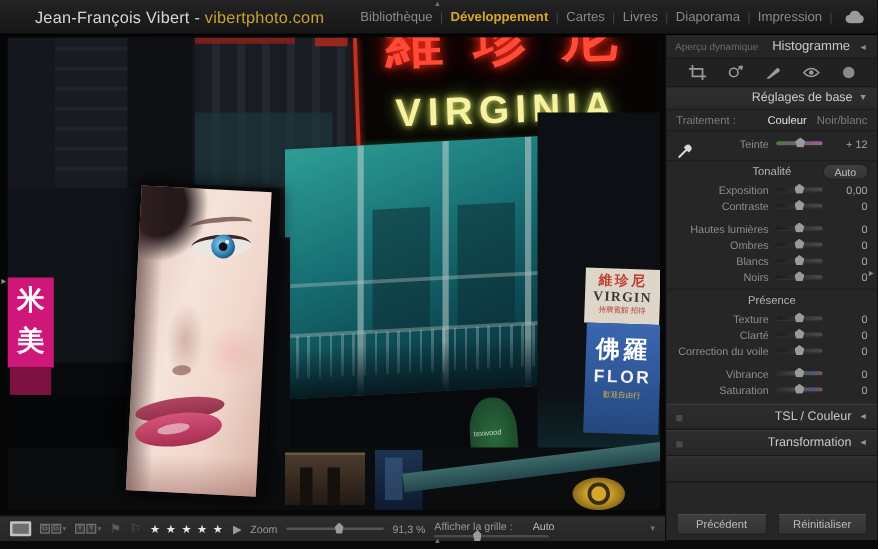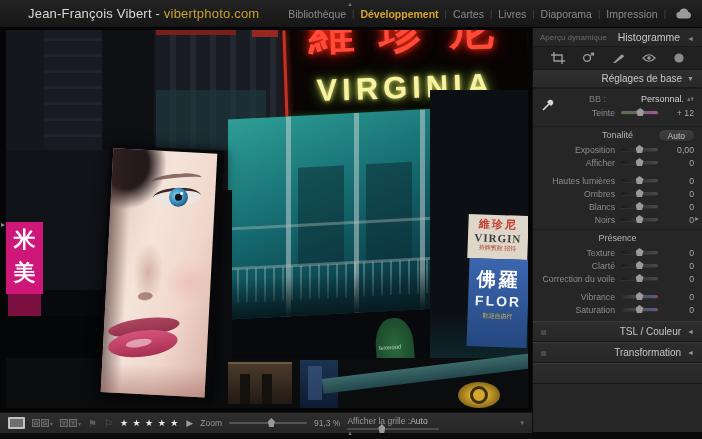--- a/index.html
+++ b/index.html
@@ -223,21 +223,21 @@
   .view-ico { display:flex; gap:1px; align-items:center; }
   .view-ico .bx { width:8px; height:8px; border:1px solid #6e6e6e; background:#3a3a3a;
     color:#8a8a8a; font-size:6px; line-height:7px; text-align:center; }
   .mini-arr { color:#666; font-size:6px; }
   .flag-ico { color:#5c5c5c; font-size:10px; }
   .stars { color:#e8e8e8; font-size:9px; letter-spacing:1px; white-space:nowrap; }
   .play-ico { color:#9a9a9a; font-size:9px; }
   .zoom-track { position:relative; width:78px; height:2px; background:#555; border-radius:1px; }
   .zoom-track .thumb { top:-4px; width:7px; height:9px; }
   .grid-group { display:flex; flex-direction:column; justify-content:center; gap:2px; }
-  .grid-line1 { display:flex; gap:0;text-align:right; }
+  .grid-line1 { display:flex; gap:16px;text-align:right; }
   .grid-mode { color:#bdbdbd; }
   .grid-track { position:relative; width:92px; height:2px; background:#4a4a4a; border-radius:1px; }
   .grid-track .thumb { top:-4px; width:7px; height:9px; }
   .tb-chev { margin-left:auto; color:#777; font-size:7px; }
 
   .bottom-strip { position:absolute; left:0; top:433px; width:702px; height:6px; background:#0a0a0a; }
   .bottom-arrow { position:absolute; left:347px; top:430px; color:#6f6f6f; font-size:6px; z-index:50; }
 </style>
 </head>
 <body>
@@ -393,33 +393,33 @@
     <svg width="12" height="12" viewBox="0 0 12 12">
       <circle cx="6" cy="6" r="4.6" fill="#8a8a8a"></circle>
     </svg>
   </div>
 
   <div class="basic-header">
     <span>Réglages de base</span>
     <span class="arr">▼</span>
   </div>
 
+  <div class="treat-row">
+    <span class="lab">Traitement :</span>
+    <span class="spacer"></span>
+    <span class="treat-color">Couleur</span>
+    <span class="treat-bw">Noir/blanc</span>
+  </div>
 
 
   <div class="wb-block">
     <svg class="dropper" width="15" height="15" viewBox="0 0 15 15">
       <path d="M1 14 L8 7" stroke="#d8d8d8" stroke-width="1.6"></path>
       <path d="M7 4 a3 3 0 0 1 4 4 l-2 2 -4 -4 z" fill="#d8d8d8"></path>
     </svg>
-    <div class="wb-row">
-      <span class="lab">BB :</span>
-      <span class="spacer"></span>
-      <span class="val">Personnal.</span>
-      <span class="pop">▴▾</span>
-    </div>
     <div class="slider-row">
       <span class="lab">Teinte</span>
       <span class="track tint">
           <span class="thumb" style="left: 52%;"></span>
         </span>
       <span class="val">+ 12</span>
     </div>
   </div>
 
   <div class="sec-head">
@@ -428,21 +428,21 @@
   </div>
 
   <div class="slider-row">
     <span class="lab">Exposition</span>
     <span class="track">
         <span class="thumb" style="left: 50%;"></span>
       </span>
     <span class="val">0,00</span>
   </div>
   <div class="slider-row">
-    <span class="lab">Afficher</span>
+    <span class="lab">Contraste</span>
     <span class="track">
         <span class="thumb" style="left: 50%;"></span>
       </span>
     <span class="val">0</span>
   </div>
   <div class="gap6"></div>
   <div class="slider-row">
     <span class="lab">Hautes lumières</span>
     <span class="track">
         <span class="thumb" style="left: 50%;"></span>
@@ -522,20 +522,24 @@
     <span class="toggle"></span>
     <span>Transformation</span>
     <span class="arr">◄</span>
   </div>
   <div class="cpanel">
     
     
     
   </div>
 
+  <div class="rp-buttons">
+    <span class="rp-btn">Précédent</span>
+    <span class="rp-btn">Réinitialiser</span>
+  </div>
 </div>
 
 <div class="toolbar">
   <span class="loupe-ico"></span>
   <span class="view-ico">
     <span class="bx">G</span>
       <span class="bx">G</span>
       <span class="mini-arr">▾</span>
   </span>
   <span class="view-ico">

